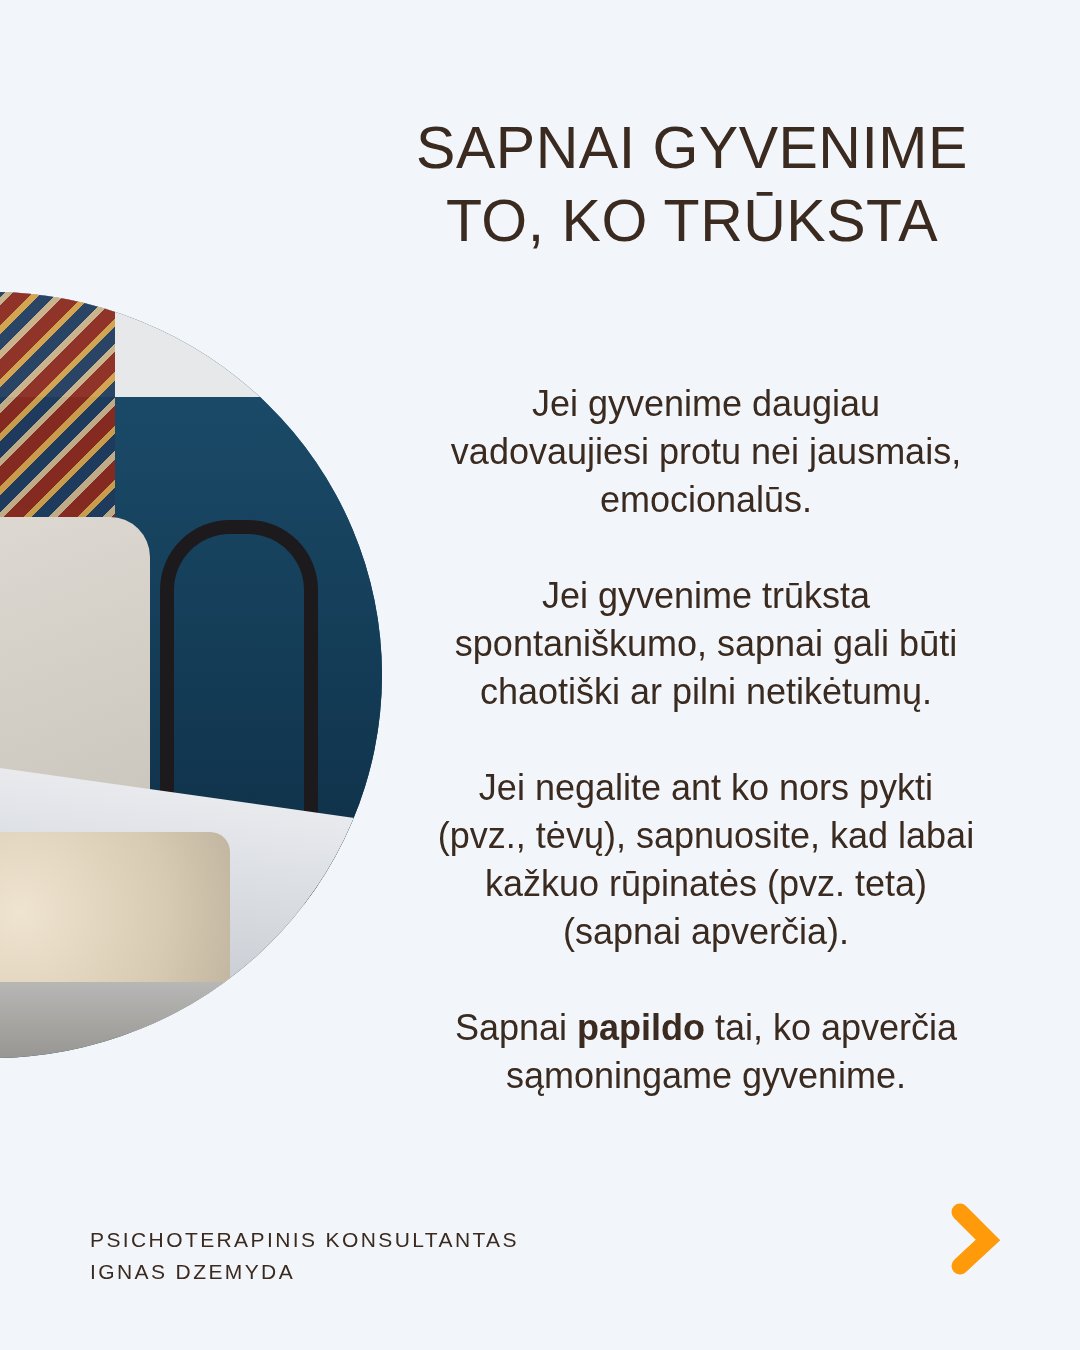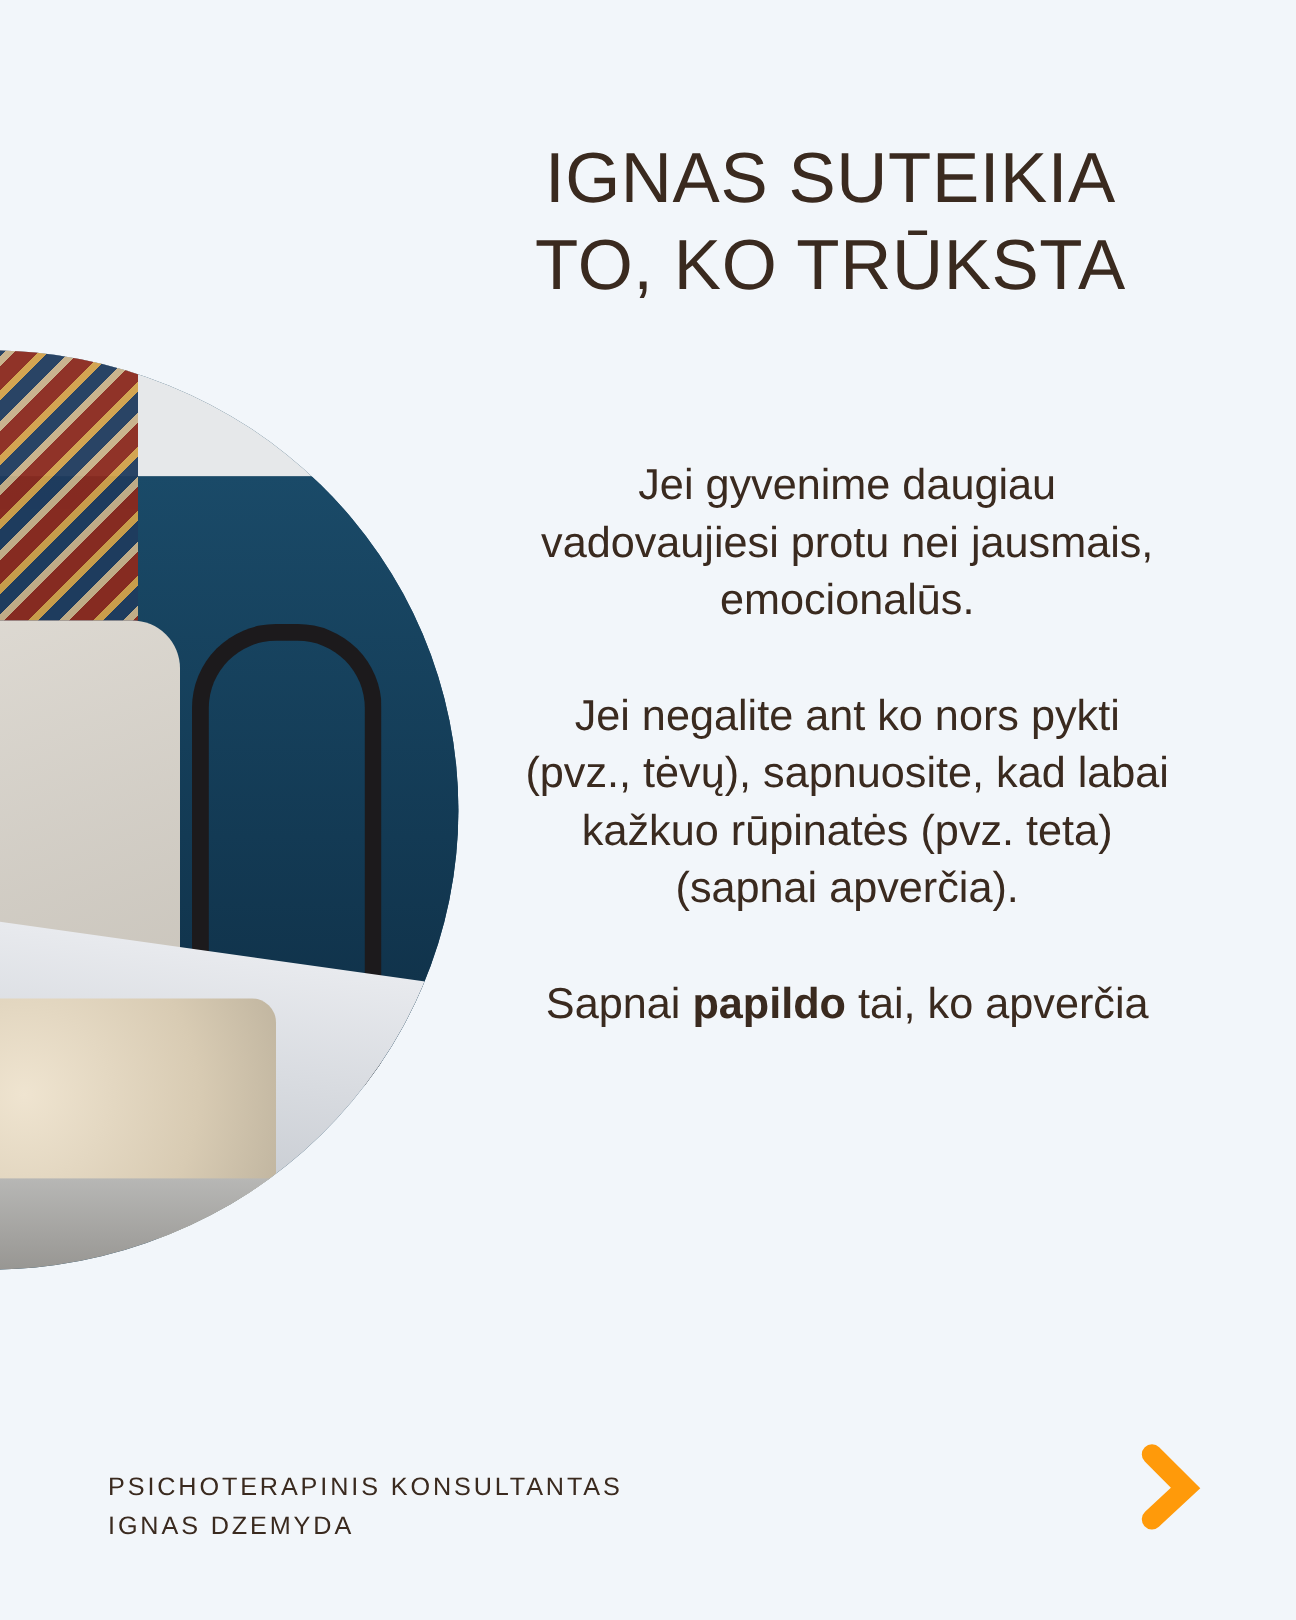--- a/index.html
+++ b/index.html
@@ -69,38 +69,44 @@
   <div class="wall-blue"></div>
   <div class="rug"></div>
   <div class="headboard"></div>
   <div class="pillow"></div>
   <div class="sheet"></div>
   <div class="blanket"></div>
   <div class="tray"></div>
 </div>
 
 <h1 class="title" style="margin:0;font-weight:normal;">
-  <div>IGNAS SUTEIKIA</div>
+  <div>SAPNAI GYVENIME</div>
   <div>TO, KO TRŪKSTA</div>
 </h1>
 
 <div class="body-text">
   <div class="para">
     <div>Jei gyvenime daugiau</div>
     <div>vadovaujiesi protu nei jausmais,</div>
     <div>emocionalūs.</div>
   </div>
   <div class="para">
+    <div>Jei gyvenime trūksta</div>
+    <div>spontaniškumo, sapnai gali būti</div>
+    <div>chaotiški ar pilni netikėtumų.</div>
+  </div>
+  <div class="para">
     <div>Jei negalite ant ko nors pykti</div>
     <div>(pvz., tėvų), sapnuosite, kad labai</div>
     <div>kažkuo rūpinatės (pvz. teta)</div>
     <div>(sapnai apverčia).</div>
   </div>
   <div class="para" style="margin:0;">
     <div><span>Sapnai </span><b>papildo</b><span> tai, ko apverčia</span></div>
+    <div>sąmoningame gyvenime.</div>
   </div>
 </div>
 
 <div class="footer">
   <div>PSICHOTERAPINIS KONSULTANTAS</div>
   <div>IGNAS DZEMYDA</div>
 </div>
 
 <div class="next-arrow">
   <svg width="56" height="78" viewBox="0 0 56 78">

